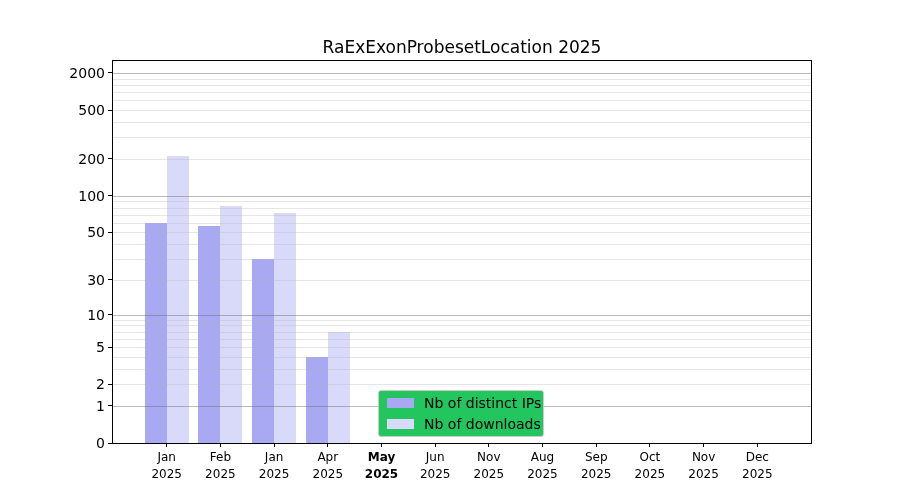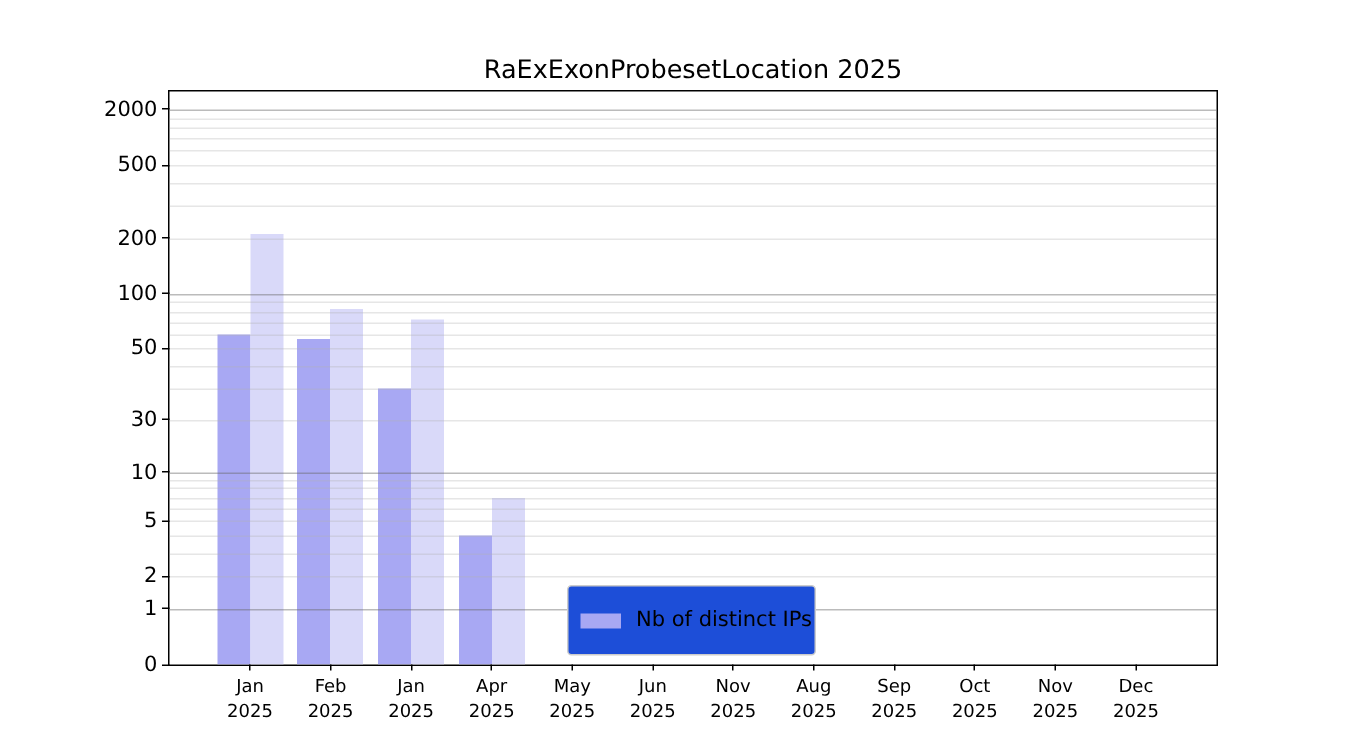--- a/index.html
+++ b/index.html
@@ -21,21 +21,21 @@
   }
   .bar{position:absolute;z-index:1;}
   .gl-minor{position:absolute;left:0;width:100%;height:1px;background:rgba(178,178,178,0.33);z-index:2;}
   .gl-major{position:absolute;left:0;width:100%;height:1px;background:rgba(105,105,105,0.45);z-index:2;}
   .ytick{position:absolute;width:5px;height:1px;background:#000;z-index:2;}
   .ylab{position:absolute;width:58px;height:16px;line-height:16px;text-align:right;font-size:14px;z-index:2;}
   .xtick{position:absolute;width:1px;height:4px;background:#000;z-index:2;}
   .xlab{position:absolute;width:66px;text-align:center;font-size:12px;line-height:17px;z-index:2;}
   .legend{
     position:absolute;left:378px;top:390px;width:166px;height:47px;
-    background:#1d4ed8;border:1px solid #cccccc;border-radius:3px;
+    background:#22c55e;border:1px solid #cccccc;border-radius:3px;
     box-sizing:border-box;z-index:3;display:flex;flex-direction:column;
     justify-content:center;gap:4px;padding:4px 8px;
   }
   .legend-row{display:flex;align-items:center;gap:10px;height:17px;}
   .legend-swatch{width:27px;height:10px;flex:0 0 27px;}
   .legend-label{font-size:14px;line-height:17px;white-space:nowrap;}
 </style>
 </head>
 <body>
 
@@ -122,21 +122,21 @@
       <div class="xlab" style="left: 241.1px; top: 449px;">
         <div>Jan</div>
         <div>2025</div>
       </div>
       <div class="xtick" style="left: 327.3px; top: 443px;"></div>
       <div class="xlab" style="left: 294.8px; top: 449px;">
         <div>Apr</div>
         <div>2025</div>
       </div>
       <div class="xtick" style="left: 381px; top: 443px;"></div>
-      <div class="xlab" style="left: 348.5px; top: 449px;">
+      <div class="xlab" style="left: 348.5px; top: 449px; font-weight: bold;">
         <div>May</div>
         <div>2025</div>
       </div>
       <div class="xtick" style="left: 434.7px; top: 443px;"></div>
       <div class="xlab" style="left: 402.2px; top: 449px;">
         <div>Jun</div>
         <div>2025</div>
       </div>
       <div class="xtick" style="left: 488.3px; top: 443px;"></div>
       <div class="xlab" style="left: 455.8px; top: 449px;">
@@ -168,14 +168,18 @@
         <div>Dec</div>
         <div>2025</div>
       </div>
     </div>
 
   <div class="legend">
     <div class="legend-row">
       <span class="legend-swatch" id="swatch-0" style="background: rgb(168, 168, 243);"></span>
       <span class="legend-label">Nb of distinct IPs</span>
     </div>
+    <div class="legend-row">
+      <span class="legend-swatch" id="swatch-1" style="background: rgb(217, 217, 249);"></span>
+      <span class="legend-label">Nb of downloads</span>
+    </div>
   </div>
 </div>
 
 </body></html>

